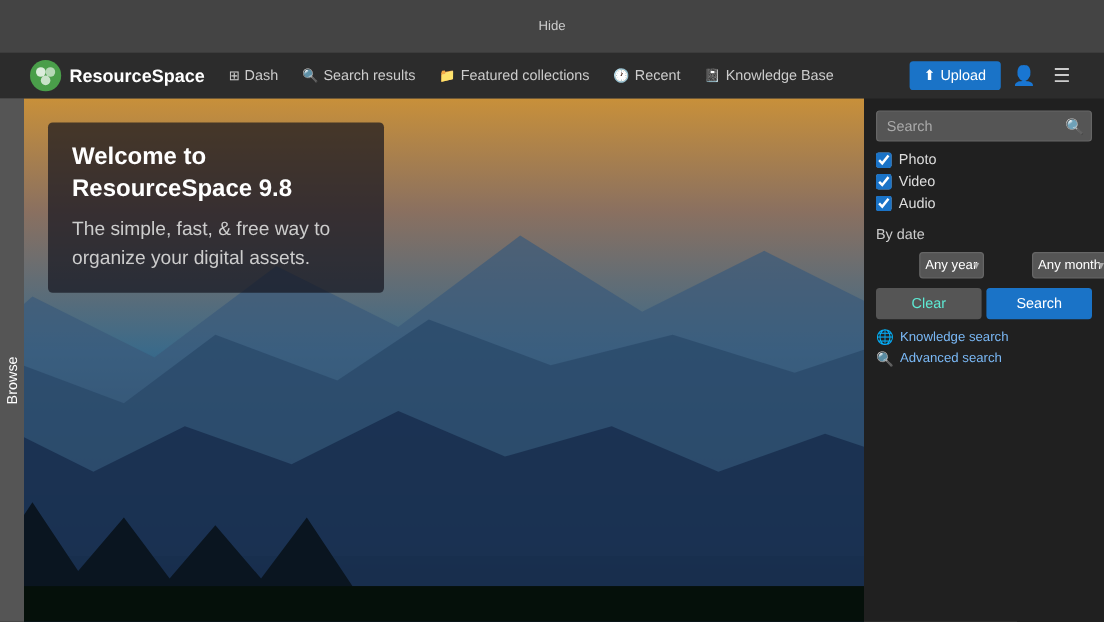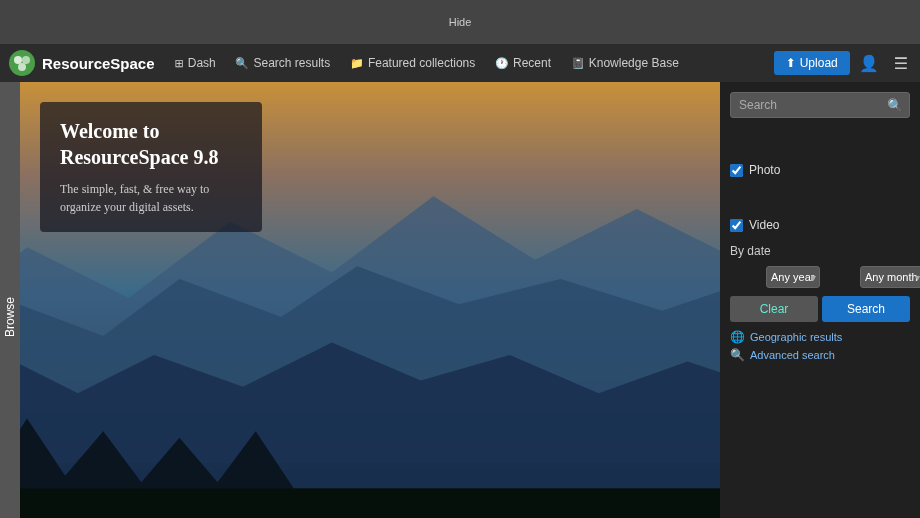--- a/index.html
+++ b/index.html
@@ -14,21 +14,21 @@
       color: #ccc;
       cursor: pointer;
     }
 
     
     .navbar {
       background: #2c2c2c;
       display: flex;
       align-items: center;
       height: 38px;
-      padding: 0 8px;
+      padding: 0 24px;
       gap: 4px;
     }
     .navbar-logo {
       display: flex;
       align-items: center;
       gap: 6px;
       margin-right: 8px;
     }
     .logo-icon {
       width: 28px;
@@ -123,32 +123,31 @@
       position: absolute;
       top: 0; left: 0; right: 0; bottom: 0;
     }
     .hero-content-box {
       position: absolute;
       top: 20px;
       left: 20px;
       background: rgba(20, 20, 30, 0.7);
       padding: 16px 20px;
       border-radius: 4px;
-      width: 222px;
-      font-family: Liberation Serif, serif;
+      width: 280px;
     }
     .hero-title {
       font-size: 20px;
       font-weight: bold;
       color: #fff;
       margin-bottom: 10px;
       line-height: 1.3;
     }
     .hero-subtitle {
-      font-size: 12px;
+      font-size: 16px;
       color: #ccc;
       line-height: 1.5;
     }
 
     
     .search-panel {
       width: 200px;
       background: rgba(30, 30, 30, 0.92);
       padding: 10px;
       display: flex;
@@ -184,21 +183,20 @@
       flex-direction: column;
       gap: 4px;
     }
     .checkbox-item {
       display: flex;
       align-items: center;
       gap: 6px;
       font-size: 12px;
       color: #ddd;
       cursor: pointer;
-      margin-top: 37px;
     }
     .checkbox-item input[type="checkbox"] {
       accent-color: #1a73c7;
       width: 13px;
       height: 13px;
     }
 
     
     .by-date-label {
       font-size: 12px;
@@ -374,20 +372,24 @@
     </div>
 
     <div class="checkbox-group">
       <label class="checkbox-item">
         <input type="checkbox" checked="" style="">
         <span>Photo</span>
       </label>
       <label class="checkbox-item">
         <input type="checkbox" checked="" style="">
         <span>Video</span>
+      </label>
+      <label class="checkbox-item">
+        <input type="checkbox" checked="" style="">
+        <span>Audio</span>
       </label>
     </div>
 
     <div class="by-date-label">By date</div>
     <div class="date-selects">
       <div class="date-select-wrap">
         <select class="date-select">
           <option>Any year</option>
           <option>2024</option>
           <option>2023</option>
@@ -416,21 +418,21 @@
     </div>
 
     <div class="action-buttons">
       <button class="btn-clear">Clear</button>
       <button class="btn-search">Search</button>
     </div>
 
     <div class="panel-links">
       <div class="panel-link">
         <span class="panel-link-icon">🌐</span>
-        <span>Geographic results</span>
+        <span>Knowledge search</span>
       </div>
       <div class="panel-link">
         <span class="panel-link-icon">🔍</span>
         <span>Advanced search</span>
       </div>
     </div>
   </div>
 </div>
 
 </body></html>

